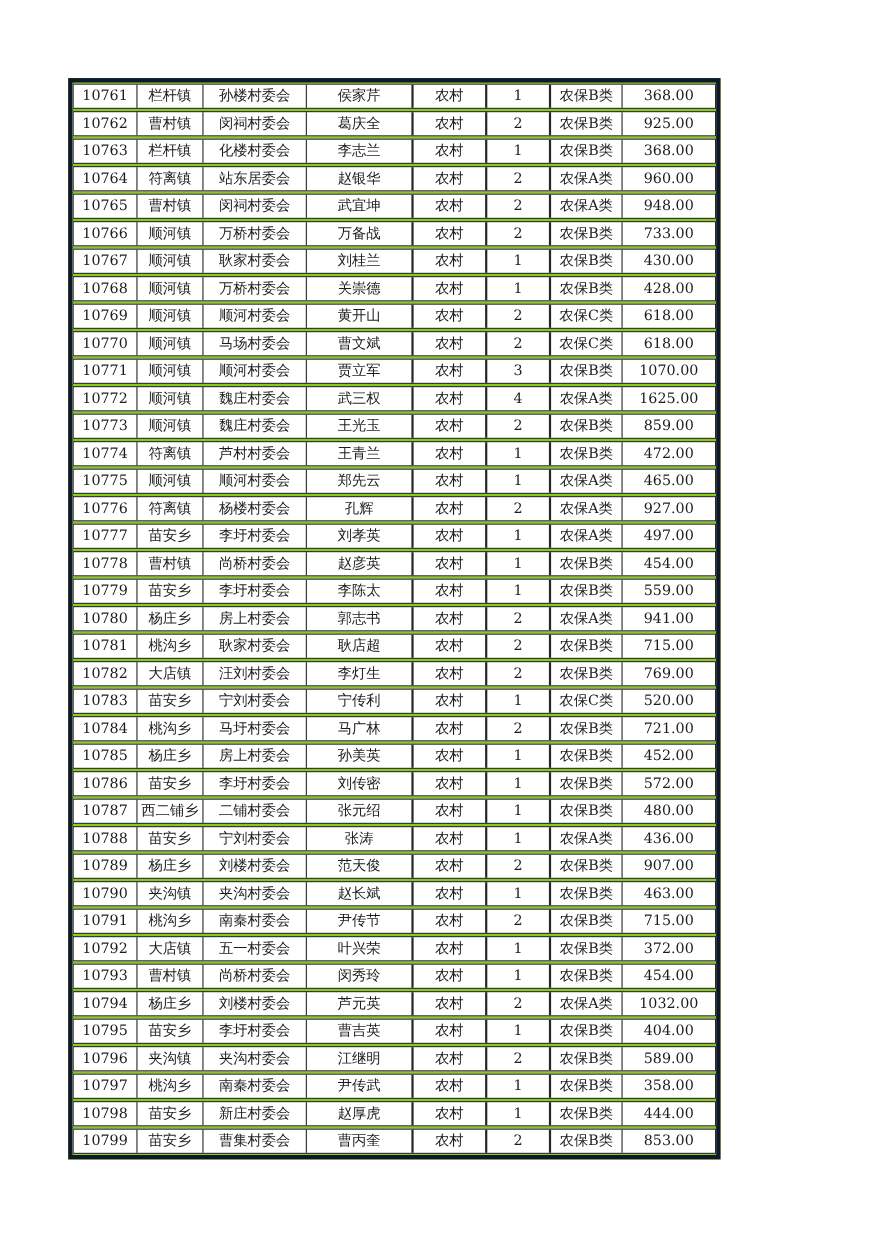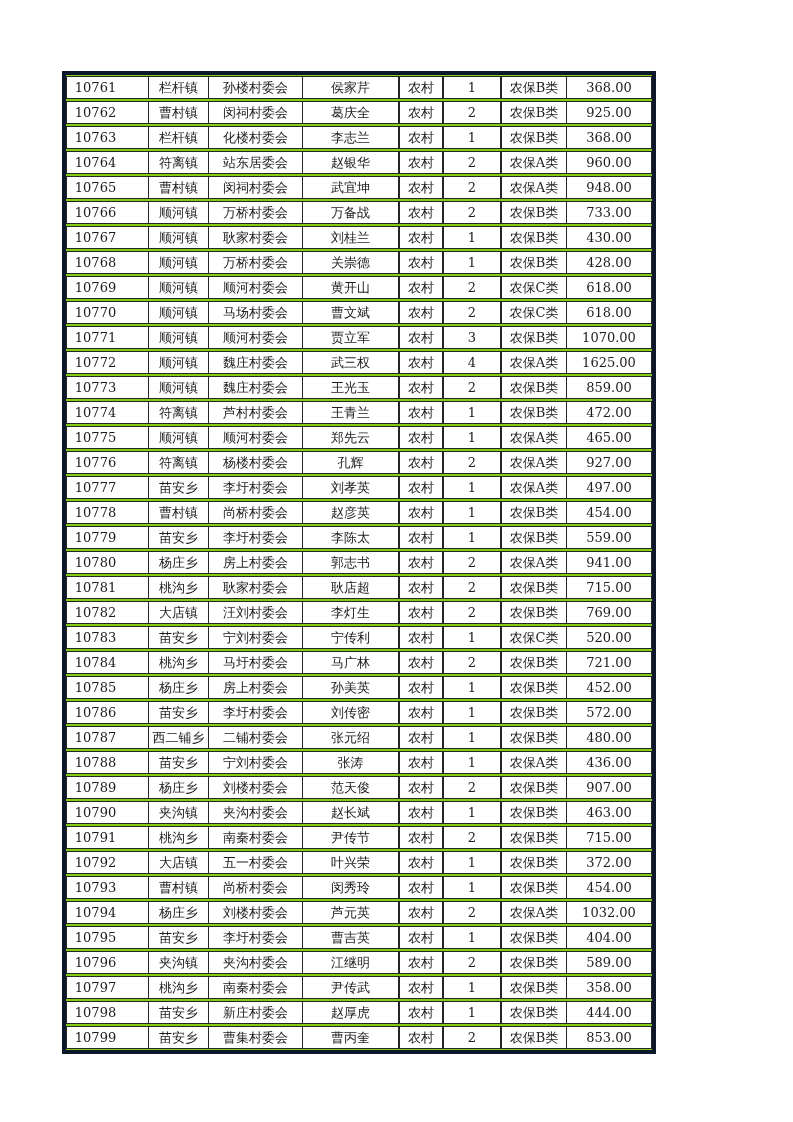--- a/index.html
+++ b/index.html
@@ -42,24 +42,24 @@
     justify-content: center;
     font-size: 13px;
     line-height: 1;
     color: #1c1c1c;
     white-space: nowrap;
     overflow: hidden;
     border-left: 1px solid #262626;
   }
   
   .c0 { width: 57px; border-left: none; }
-  .c1 { width: 60px; margin-left: 24px; }
+  .c1 { width: 60px; }
   .c2 { width: 94px; }
   .c3 { width: 96px; }
-  .c4 { width: 44px; border-left-width: 2px; }
+  .c4 { width: 67px; border-left-width: 2px; }
   .c5 { width: 58px; border-left-width: 2px; }
   .c6 { width: 66px; border-left-width: 2px; }
   .c7 { width: 85px; }
 </style>
 </head>
 <body>
 
 <div class="page">
   <div class="table-outer">
     <div id="rows-container">

